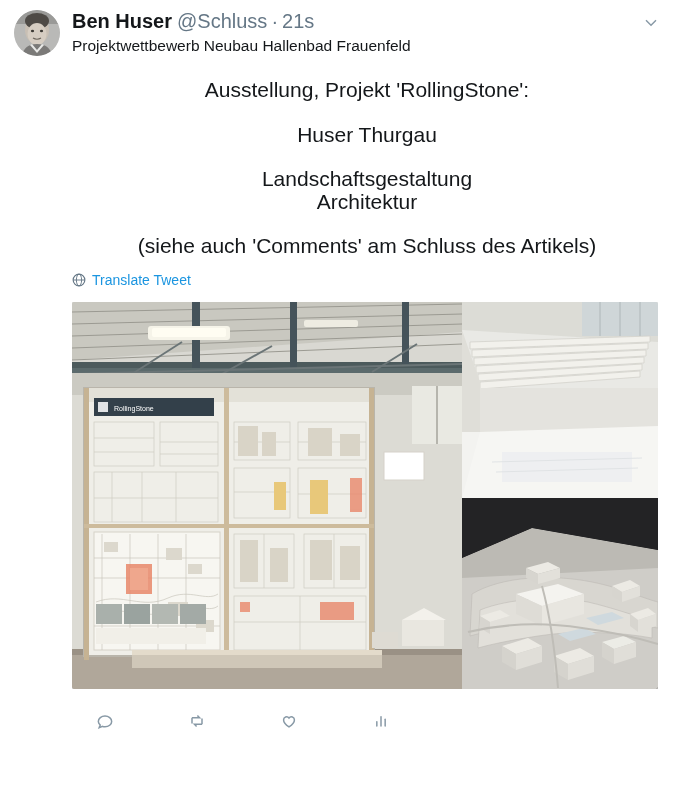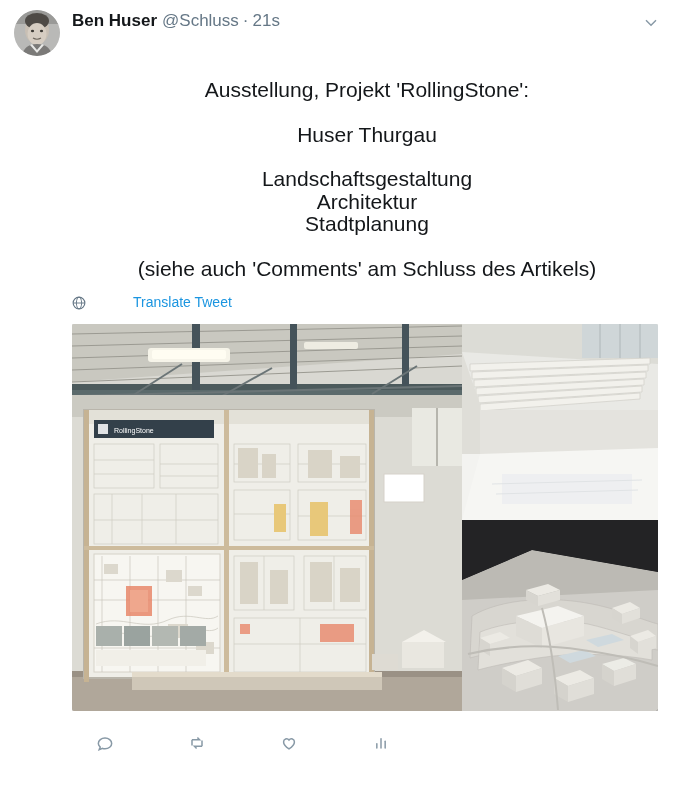--- a/index.html
+++ b/index.html
@@ -38,21 +38,21 @@
   }
   .avatar svg { display: block; }
   .header-text {
     flex: 1 1 auto;
     min-width: 0;
     padding-top: 1px;
   }
   .name-row {
     display: flex;
     align-items: baseline;
-    font-size: 17px;
+    font-size: 20px;
     line-height: 20px;
     white-space: nowrap;
   }
   .display-name {
     font-weight: bold;
     color: #14171a;
     margin-right: 5px;
   }
   .handle {
     color: #657786;
@@ -93,25 +93,24 @@
   .body-line.blank { height: 22px; }
   .tweet-link {
     color: #c0392b;
     text-decoration: none;
     cursor: pointer;
   }
   .translate-row {
     margin-left: 58px;
     margin-top: 14px;
     display: flex;
-    align-items: flex-end;
+    align-items: center;
     font-size: 14px;
     color: #1b95e0;
     cursor: pointer;
-    gap: 41px;
   }
   .globe-icon {
     width: 14px;
     height: 14px;
     margin-right: 6px;
     color: #657786;
     flex: 0 0 14px;
   }
   .translate-label { color: #1b95e0; }
   .media-grid {
@@ -194,31 +193,31 @@
         </g>
       </svg>
     </div>
     <div class="header-text">
       <div class="name-row">
         <span class="display-name">Ben Huser</span>
         <span class="handle">@Schluss</span>
         <span class="dot-sep">·</span>
         <span class="timestamp">21s</span>
       </div>
+      <div class="tweet-title">Projektwettbewerb Neubau Hallenbad Frauenfeld</div>
     </div>
   </div>
 
   <div class="tweet-body">
     <div class="body-line">Ausstellung, Projekt 'RollingStone':</div>
     <div class="body-line blank"></div>
     <div class="body-line">Huser Thurgau</div>
     <div class="body-line blank"></div>
     <div class="body-line">Landschaftsgestaltung</div>
     <div class="body-line">Architektur</div>
-    <div class="body-line">Stadtplanung</div>
     <div class="body-line blank"></div>
     <div class="body-line">(siehe auch 'Comments' am Schluss des Artikels)</div>
   </div>
 
   <div class="translate-row">
     <span class="globe-icon">
       <svg viewBox="0 0 24 24" width="14" height="14" aria-hidden="true">
         <circle cx="12" cy="12" r="10" fill="none" stroke="currentColor" stroke-width="2"></circle>
         <ellipse cx="12" cy="12" rx="4.5" ry="10" fill="none" stroke="currentColor" stroke-width="1.6"></ellipse>
         <line x1="2" y1="12" x2="22" y2="12" stroke="currentColor" stroke-width="1.6"></line>

